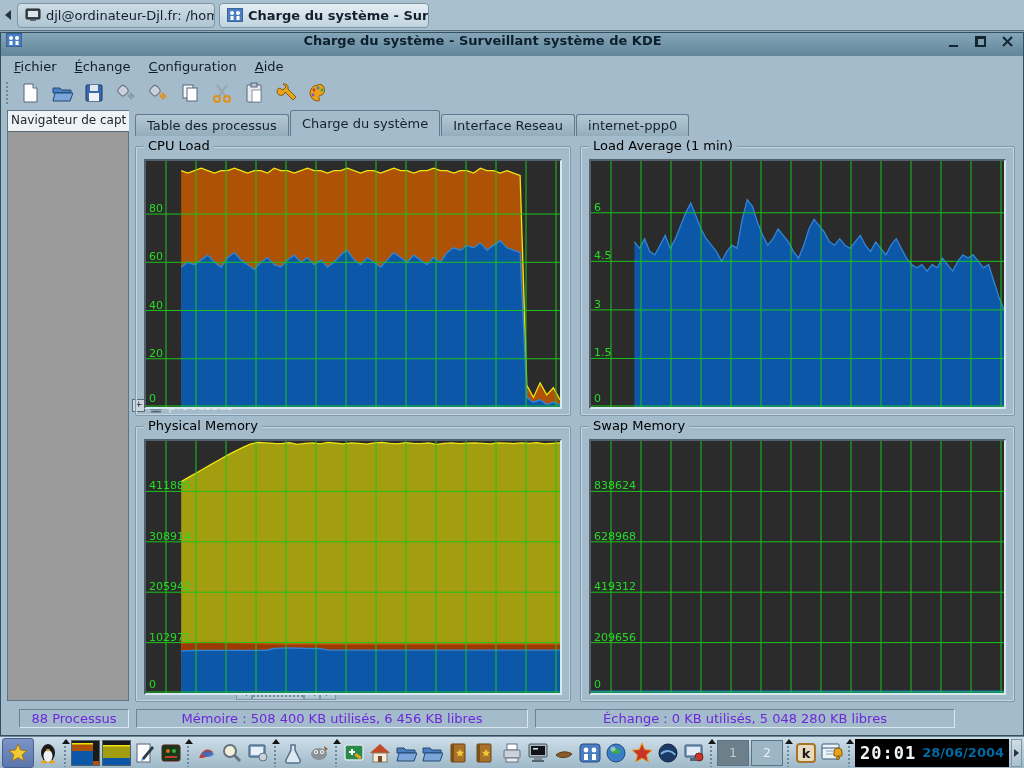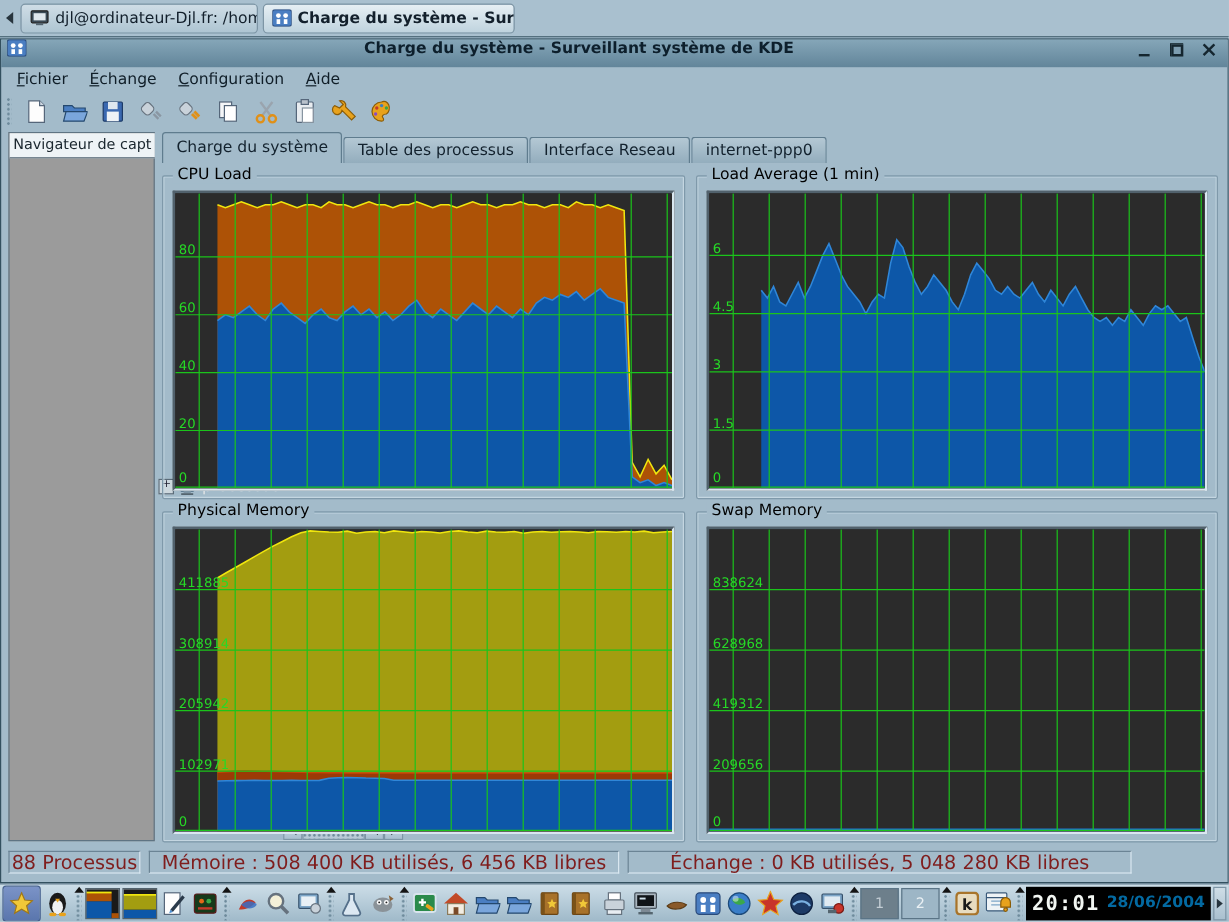--- a/index.html
+++ b/index.html
@@ -52,21 +52,21 @@
   .main{flex:1;display:flex;flex-direction:column;min-width:0;}
   .tabbar{height:26px;display:flex;align-items:flex-end;gap:1px;padding-left:2px;flex:none;}
   .tab{height:21px;padding:0 11px;font-size:13px;background:linear-gradient(#b4c8d4,#93adbd);border:1px solid #5f7c8e;border-bottom:none;
     border-radius:3px 3px 0 0;color:#13222e;display:flex;align-items:center;}
   .tab.active{height:25px;background:#a3bbca;}
   .tabpanel{flex:1;display:grid;grid-template-columns:1fr 1fr;grid-template-rows:270px 276px;gap:10px 9px;padding:10px 4px 4px 2px;min-height:0;}
   .group{border:1px solid #7f99aa;border-radius:2px;position:relative;padding:12px 8px 6px;box-sizing:border-box;box-shadow:inset 0 0 0 1px #c4d6e1;}
   .group-title{position:absolute;top:-9px;left:8px;background:#a3bbca;padding:0 4px;font-size:13px;color:#000000;}
   .chart{width:100%;height:100%;border:2px solid;border-color:#51616c #d9e7f0 #d9e7f0 #51616c;background:#2b2b2b;box-sizing:border-box;overflow:hidden;}
 
-  .statusbar{height:26px;display:flex;align-items:center;gap:7px;padding:2px 6px 4px;font-size:16px;color:#7f1d1d;flex:none;}
+  .statusbar{height:26px;display:flex;align-items:center;gap:7px;padding:2px 18px 4px;font-size:13px;color:#6d28d9;flex:none;}
   .status-box{height:19px;border:1px solid;border-color:#6b8495 #d9e7f0 #d9e7f0 #6b8495;display:flex;align-items:center;justify-content:center;box-sizing:border-box;}
 
   
   .panel{position:absolute;bottom:0;left:0;width:1024px;height:32px;background:linear-gradient(#cddee8,#9fb9c9);
     border-top:1px solid #6b8495;display:flex;align-items:center;padding:0 2px;gap:2px;box-sizing:border-box;}
   .picon{width:24px;height:24px;flex:none;display:flex;align-items:center;justify-content:center;}
   .kmenu{width:30px;height:28px;background:linear-gradient(#7b93c7,#5a76ad);border:1px solid #46608f;border-radius:3px;display:flex;align-items:center;justify-content:center;flex:none;}
   .applet-handle{width:7px;height:28px;flex:none;display:flex;flex-direction:column;align-items:center;gap:1px;}
   .ap-arrow{width:0;height:0;border-left:4px solid transparent;border-right:4px solid transparent;border-bottom:5px solid #141414;}
   .ap-dots{flex:1;width:5px;background-image:radial-gradient(#6d8a9b 1px,transparent 1.2px);background-size:4px 4px;}
@@ -244,22 +244,22 @@
               <div class="tri-l"></div>
             </div>
           <div class="sb-btn">
               <div class="tri-r"></div>
             </div>
         </div>
       </div>
 
       <div class="main">
         <div class="tabbar">
+          <div class="tab">Table des processus</div>
           <div class="tab active">Charge du système</div>
-          <div class="tab">Table des processus</div>
           <div class="tab">Interface Reseau</div>
           <div class="tab">internet-ppp0</div>
         </div>
         <div class="tabpanel">
           <div class="group">
             <span class="group-title">CPU Load</span>
             <div class="chart"><svg width="414" height="246">
                   <rect x="0" y="0" width="414" height="246" fill="#2b2b2b"></rect>
                   <polygon points="35.190000000000005,246 35.2,9.6 41.8,12.1 48.5,9.6 55.1,7.2 61.8,9.6 68.4,12.1 75.1,9.6 81.7,9.6 88.4,7.2 95.0,9.6 101.6,12.1 108.3,9.6 114.9,9.6 121.6,12.1 128.2,7.2 134.9,9.6 141.5,9.6 148.2,12.1 154.8,9.6 161.5,7.2 168.1,9.6 174.8,9.6 181.4,12.1 188.0,9.6 194.7,9.6 201.3,7.2 208.0,9.6 214.6,12.1 221.3,9.6 227.9,9.6 234.6,12.1 241.2,9.6 247.9,7.2 254.5,9.6 261.1,9.6 267.8,12.1 274.4,9.6 281.1,9.6 287.7,7.2 294.4,9.6 301.0,9.6 307.7,12.1 314.3,9.6 321.0,9.6 327.6,12.1 334.3,7.2 340.9,9.6 347.5,9.6 354.2,12.1 360.8,9.6 367.5,12.1 374.1,14.5 380.8,224.3 387.4,236.4 394.1,221.9 400.7,233.9 407.4,226.7 414.0,238.8 414,246" fill="#ad5206"></polygon>
                   <polyline points="35.2,9.6 41.8,12.1 48.5,9.6 55.1,7.2 61.8,9.6 68.4,12.1 75.1,9.6 81.7,9.6 88.4,7.2 95.0,9.6 101.6,12.1 108.3,9.6 114.9,9.6 121.6,12.1 128.2,7.2 134.9,9.6 141.5,9.6 148.2,12.1 154.8,9.6 161.5,7.2 168.1,9.6 174.8,9.6 181.4,12.1 188.0,9.6 194.7,9.6 201.3,7.2 208.0,9.6 214.6,12.1 221.3,9.6 227.9,9.6 234.6,12.1 241.2,9.6 247.9,7.2 254.5,9.6 261.1,9.6 267.8,12.1 274.4,9.6 281.1,9.6 287.7,7.2 294.4,9.6 301.0,9.6 307.7,12.1 314.3,9.6 321.0,9.6 327.6,12.1 334.3,7.2 340.9,9.6 347.5,9.6 354.2,12.1 360.8,9.6 367.5,12.1 374.1,14.5 380.8,224.3 387.4,236.4 394.1,221.9 400.7,233.9 407.4,226.7 414.0,238.8" fill="none" stroke="#f0e60e" stroke-width="1.3"></polyline>

